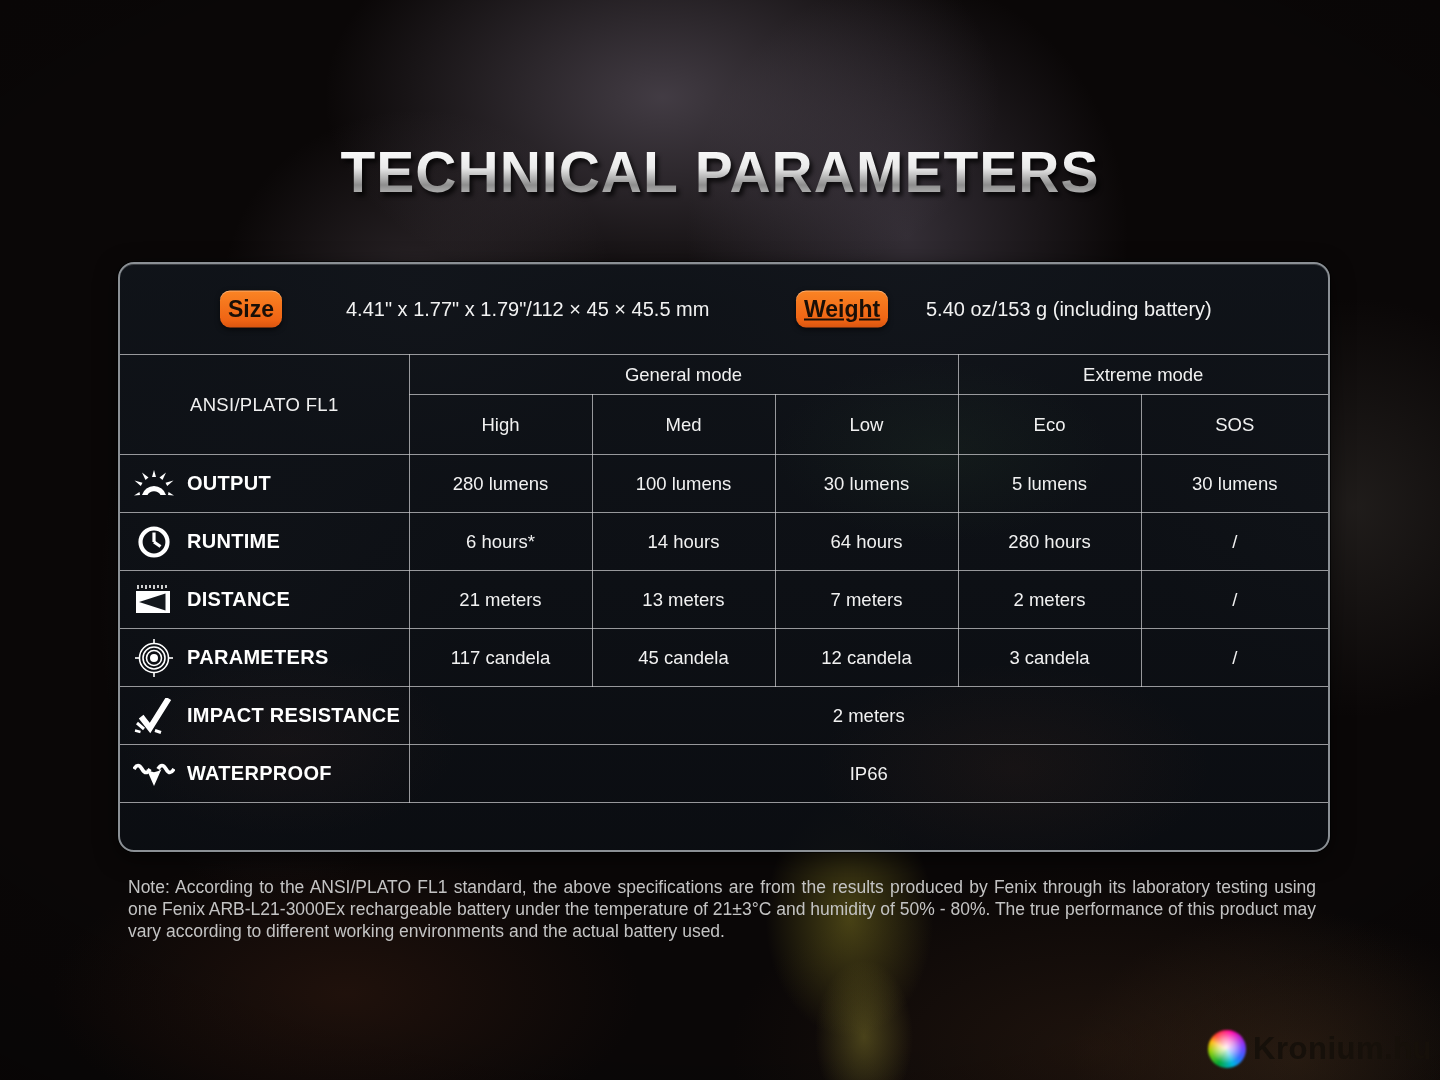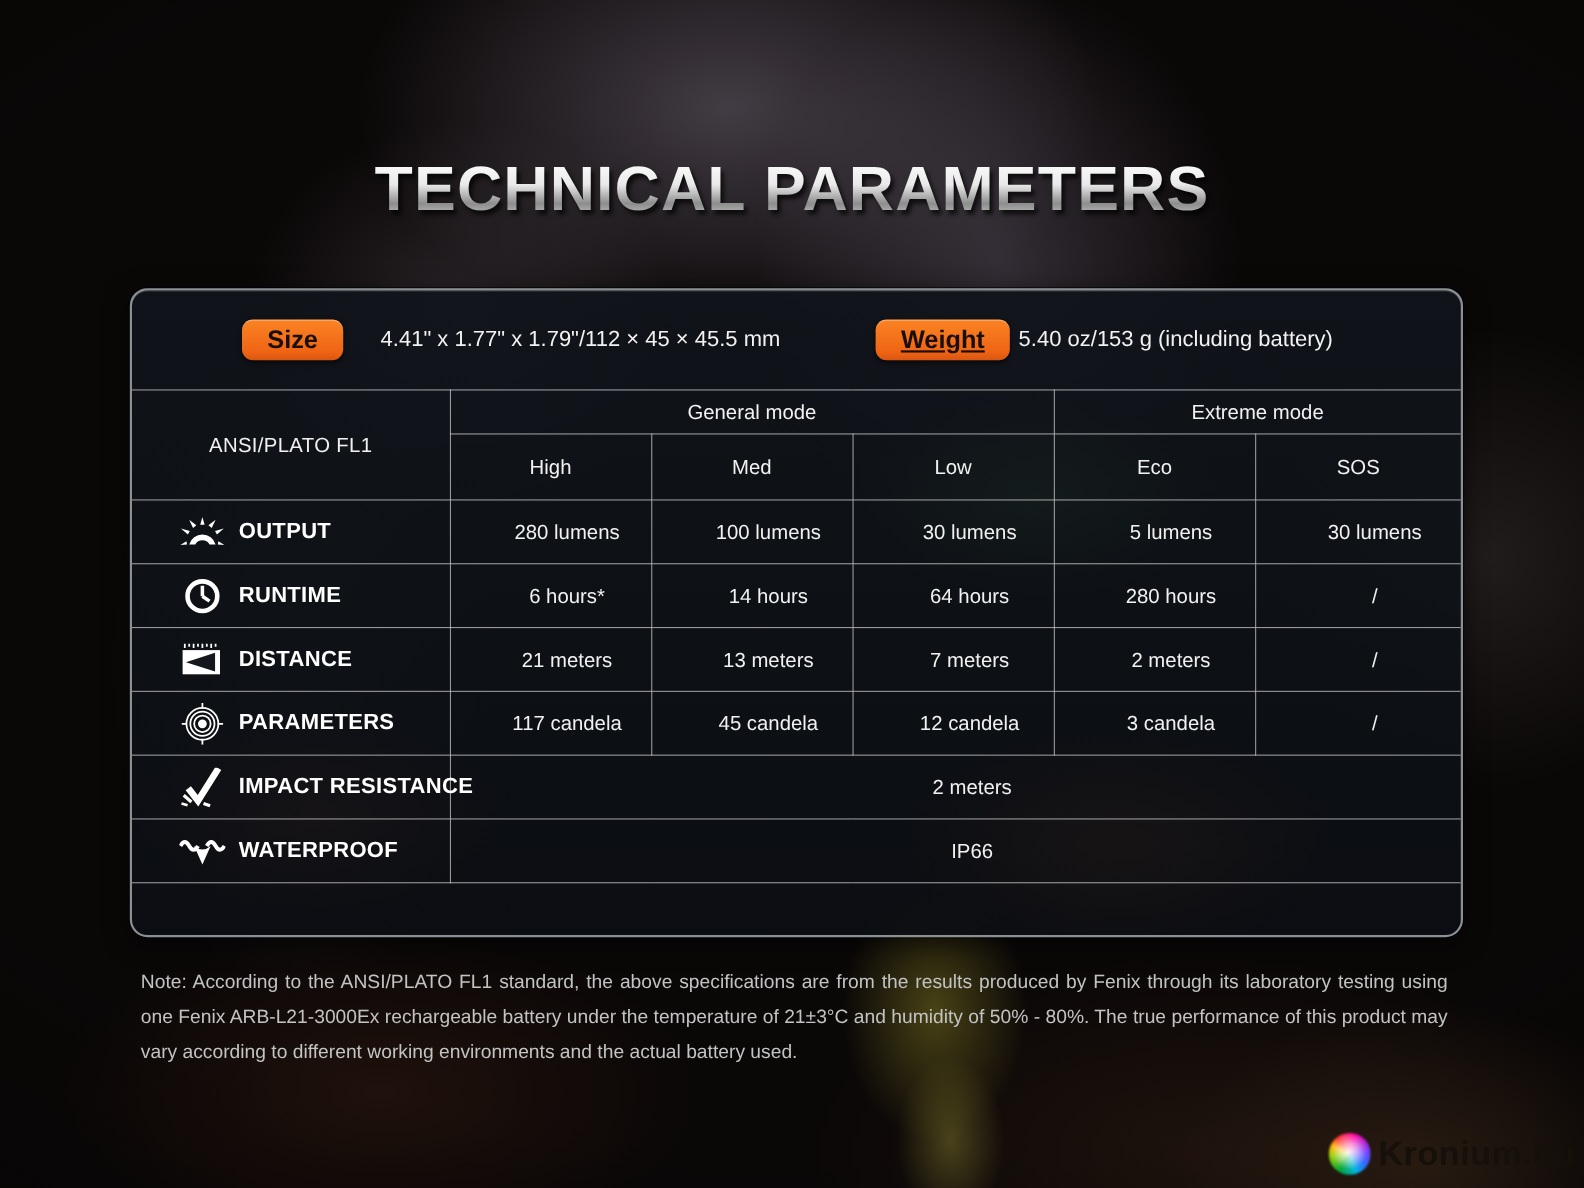--- a/index.html
+++ b/index.html
@@ -43,21 +43,21 @@
       radial-gradient(ellipse 240px 130px at 14% 82%, rgba(82,46,36,0.12), transparent 70%),
       linear-gradient(180deg, rgba(16,20,26,0.93), rgba(11,14,19,0.90));
     box-shadow:0 0 0 1px rgba(0,0,0,0.6), 0 6px 22px rgba(0,0,0,0.55), inset 0 1px 0 rgba(255,255,255,0.18);
     overflow:hidden;
   }
 
   
   .dims-row { position:relative; height:90px; }
   .pill {
     position:absolute; top:50%; transform:translateY(-50%);
-    padding:5px 23px; border-radius:10px;
+    padding:5px 8px; border-radius:10px;
     background:linear-gradient(180deg,#fa8424 0%,#ef6414 80%,#d95510 100%);
     color:#190f07; font-weight:bold; font-size:23px;
     box-shadow:0 2px 5px rgba(0,0,0,0.55), inset 0 1px 0 rgba(255,255,255,0.35);
   }
   .pill-size   { left:100px; }
   .pill-weight { left:676px;text-decoration:underline; }
   .dims-value  { position:absolute; top:50%; transform:translateY(-50%); color:#f2f2f2; font-size:20px; }
   .size-value   { left:226px; }
   .weight-value { left:806px;text-align:center; }
 
@@ -65,34 +65,34 @@
   .spec-table { width:100%; border-collapse:collapse; table-layout:fixed; }
   .spec-table th, .spec-table td {
     border:1px solid rgba(205,205,208,0.72);
     text-align:center; vertical-align:middle;
     color:#f1f1f1; font-size:18.5px; font-weight:normal;
   }
   .spec-table tr > *:first-child { border-left:none; }
   .spec-table tr > *:last-child  { border-right:none; }
   .spec-table thead tr.group-row > * { height:40px; }
   .spec-table thead tr.mode-row  > * { height:60px; }
-  .spec-table tbody tr > * { height:58px;padding-left:30px; }
+  .spec-table tbody tr > * { height:58px; }
   .corner-cell { color:#f4701d; font-weight:bold; font-size:21px; letter-spacing:0.3px; }
   .group-cell  { color:#f4701d; font-weight:bold; font-size:20px; }
   .mode-cell   { color:#ffffff; font-weight:bold; font-size:20px; }
   .label-cell .rowlab {
     display:flex; align-items:center; gap:11px;
     padding-left:12px; text-align:left;
     font-weight:bold; font-size:20px; color:#ffffff; letter-spacing:0.3px; white-space:nowrap;
   }
   .icon { width:44px; display:flex; justify-content:center; align-items:center; flex:0 0 44px; }
   .icon svg { display:block; }
 
   
-  .notes { position:absolute; left:128px; top:876px; width:1188px; color:#c3c3c3; font-size:17.5px; line-height:32px; }
+  .notes { position:absolute; left:128px; top:876px; width:1188px; color:#c3c3c3; font-size:17.5px; line-height:22px; }
   .notes p { text-align:justify; }
   .notes p + p { margin-top:0px; }
 
   
   .watermark { position:absolute; right:8px; bottom:12px; display:flex; align-items:center; gap:7px; }
   .wm-logo {
     width:38px; height:38px; border-radius:50%;
     background:
       radial-gradient(circle at 48% 45%, rgba(255,255,255,0.95) 0%, rgba(255,255,255,0.55) 28%, transparent 58%),
       conic-gradient(from -40deg, #ff3522, #ff00a6 55deg, #7a3bff 120deg, #2e6bff 165deg, #00b4e0 200deg, #00a838 250deg, #9ccf00 305deg, #ffb400 335deg, #ff3522 360deg);

